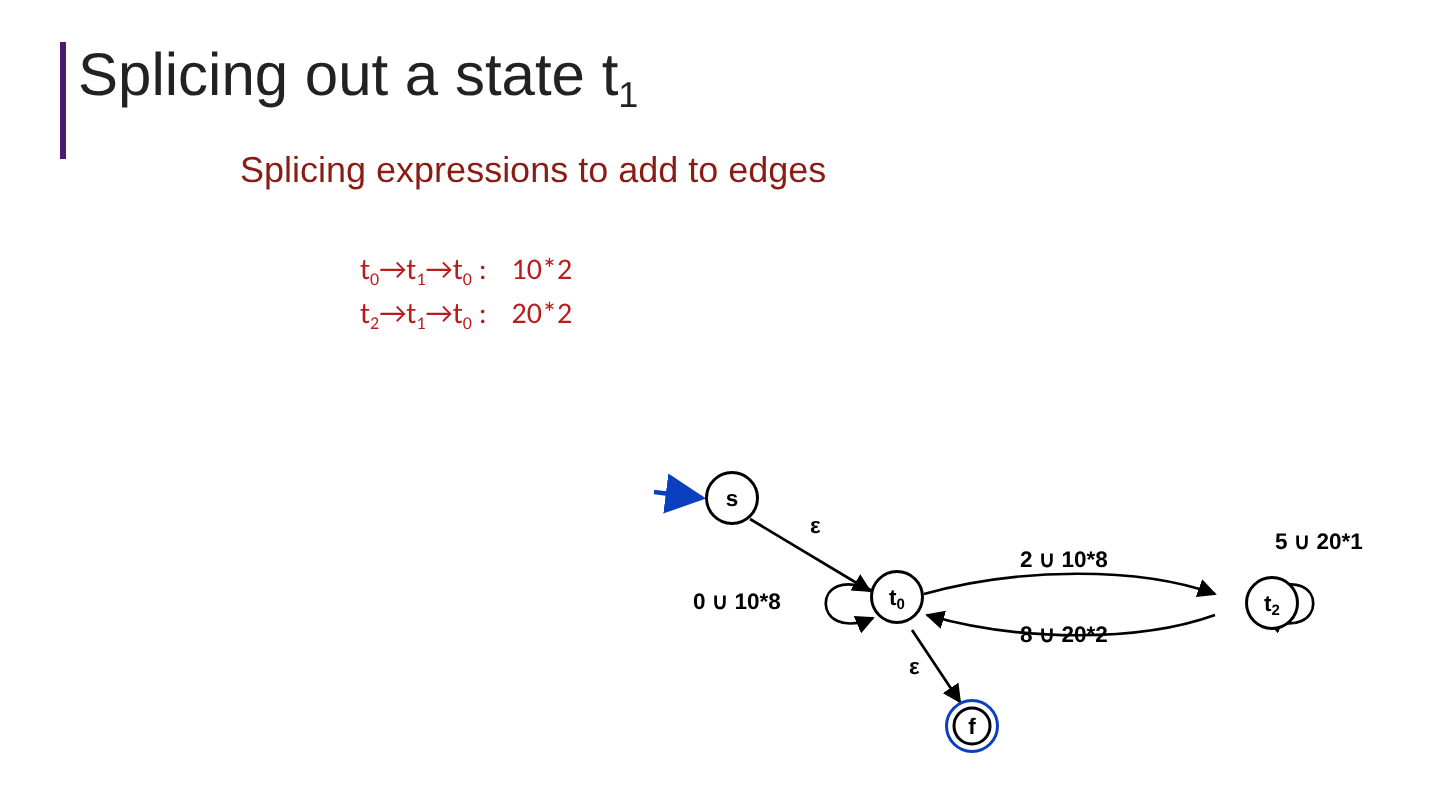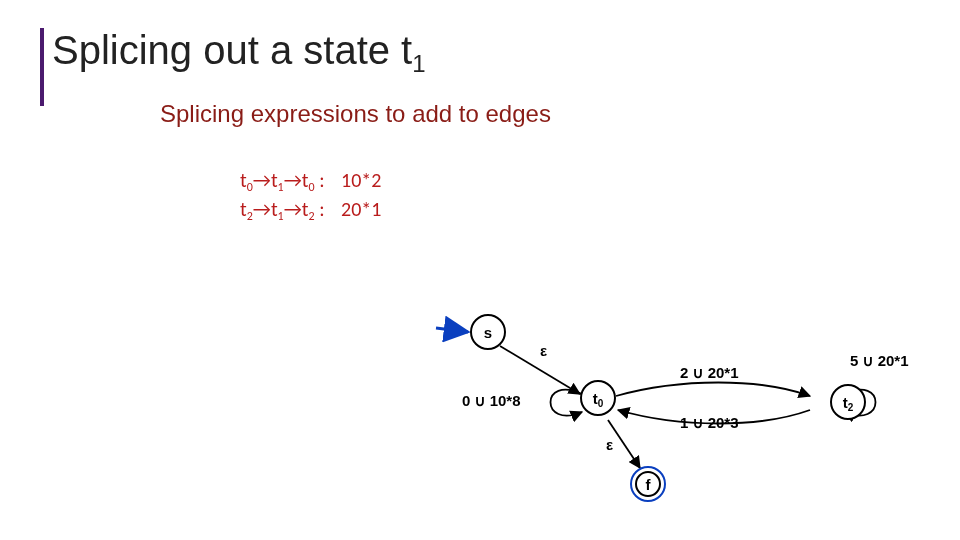--- a/index.html
+++ b/index.html
@@ -127,22 +127,22 @@
   </div>
 
   <div class="subtitle">Splicing expressions to add to edges</div>
 
   <div class="rules">
     <div class="row">
       <span>t<sub class="sub">0</sub>→t<sub class="sub">1</sub>→t<sub class="sub">0</sub> :</span>
       <span class="rhs">10*2</span>
     </div>
     <div class="row">
-      <span>t<sub class="sub">2</sub>→t<sub class="sub">1</sub>→t<sub class="sub">2</sub> :</span>
-      <span class="rhs">20*1</span>
+      <span>t<sub class="sub">2</sub>→t<sub class="sub">1</sub>→t<sub class="sub">0</sub> :</span>
+      <span class="rhs">20*2</span>
     </div>
   </div>
 
   <div class="diagram">
 
     <svg class="arrows">
       <defs>
         <marker id="arr" viewBox="0 0 10 10" refX="9" refY="5" markerWidth="7" markerHeight="7" orient="auto-start-reverse">
           <path d="M 0 0 L 10 5 L 0 10 z" fill="#000"></path>
         </marker>
@@ -174,18 +174,18 @@
     </div>
     <div class="node" style="left:400px; top:88px;">
       <span>t<span class="sub">2</span></span>
     </div>
     <div class="node accept" style="left:200px; top:170px; border-color:#0a3fbf;">
       <span>f</span>
     </div>
 
     <div class="lbl" style="left:110px; top:46px;">ε</div>
     <div class="lbl" style="left:32px; top:96px;">0 ∪ 10*8</div>
-    <div class="lbl" style="left:250px; top:68px;">2 ∪ 20*1</div>
-    <div class="lbl" style="left:250px; top:118px;">1 ∪ 20*3</div>
+    <div class="lbl" style="left:250px; top:68px;">2 ∪ 10*8</div>
+    <div class="lbl" style="left:250px; top:118px;">8 ∪ 20*2</div>
     <div class="lbl" style="left:420px; top:56px;">5 ∪ 20*1</div>
     <div class="lbl" style="left:176px; top:140px;">ε</div>
   </div>
 </div>
 
 </body></html>

